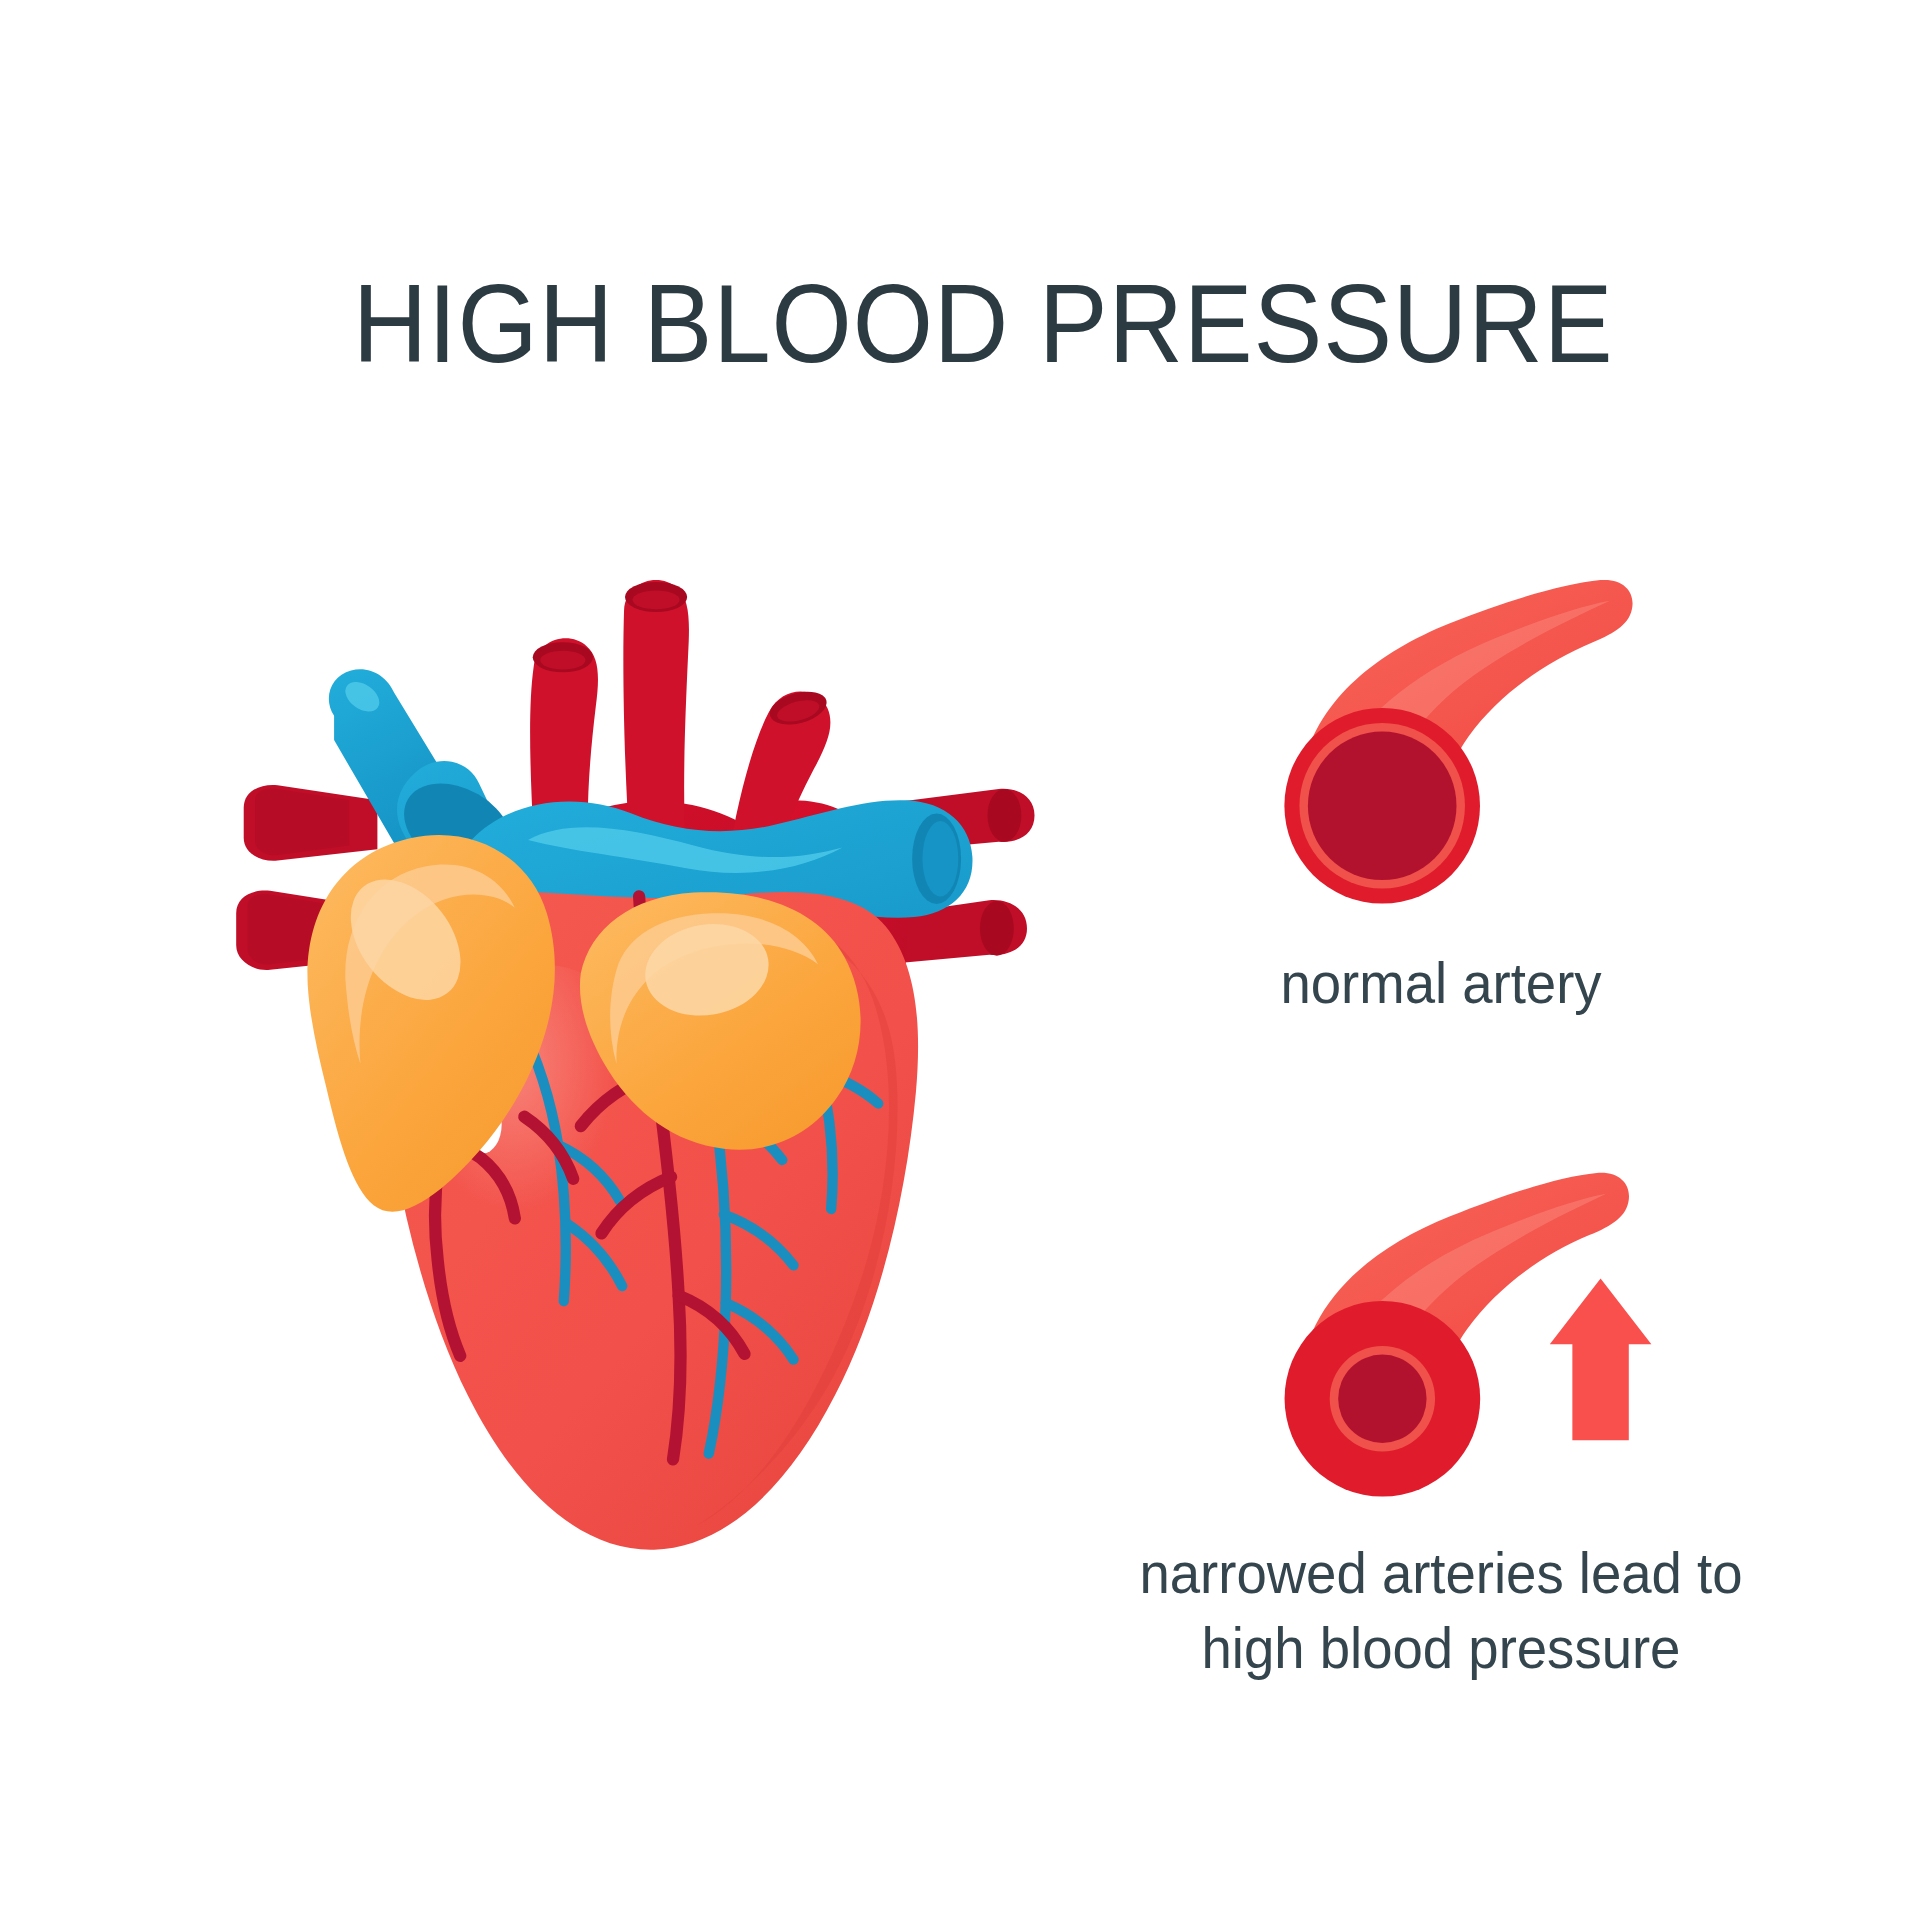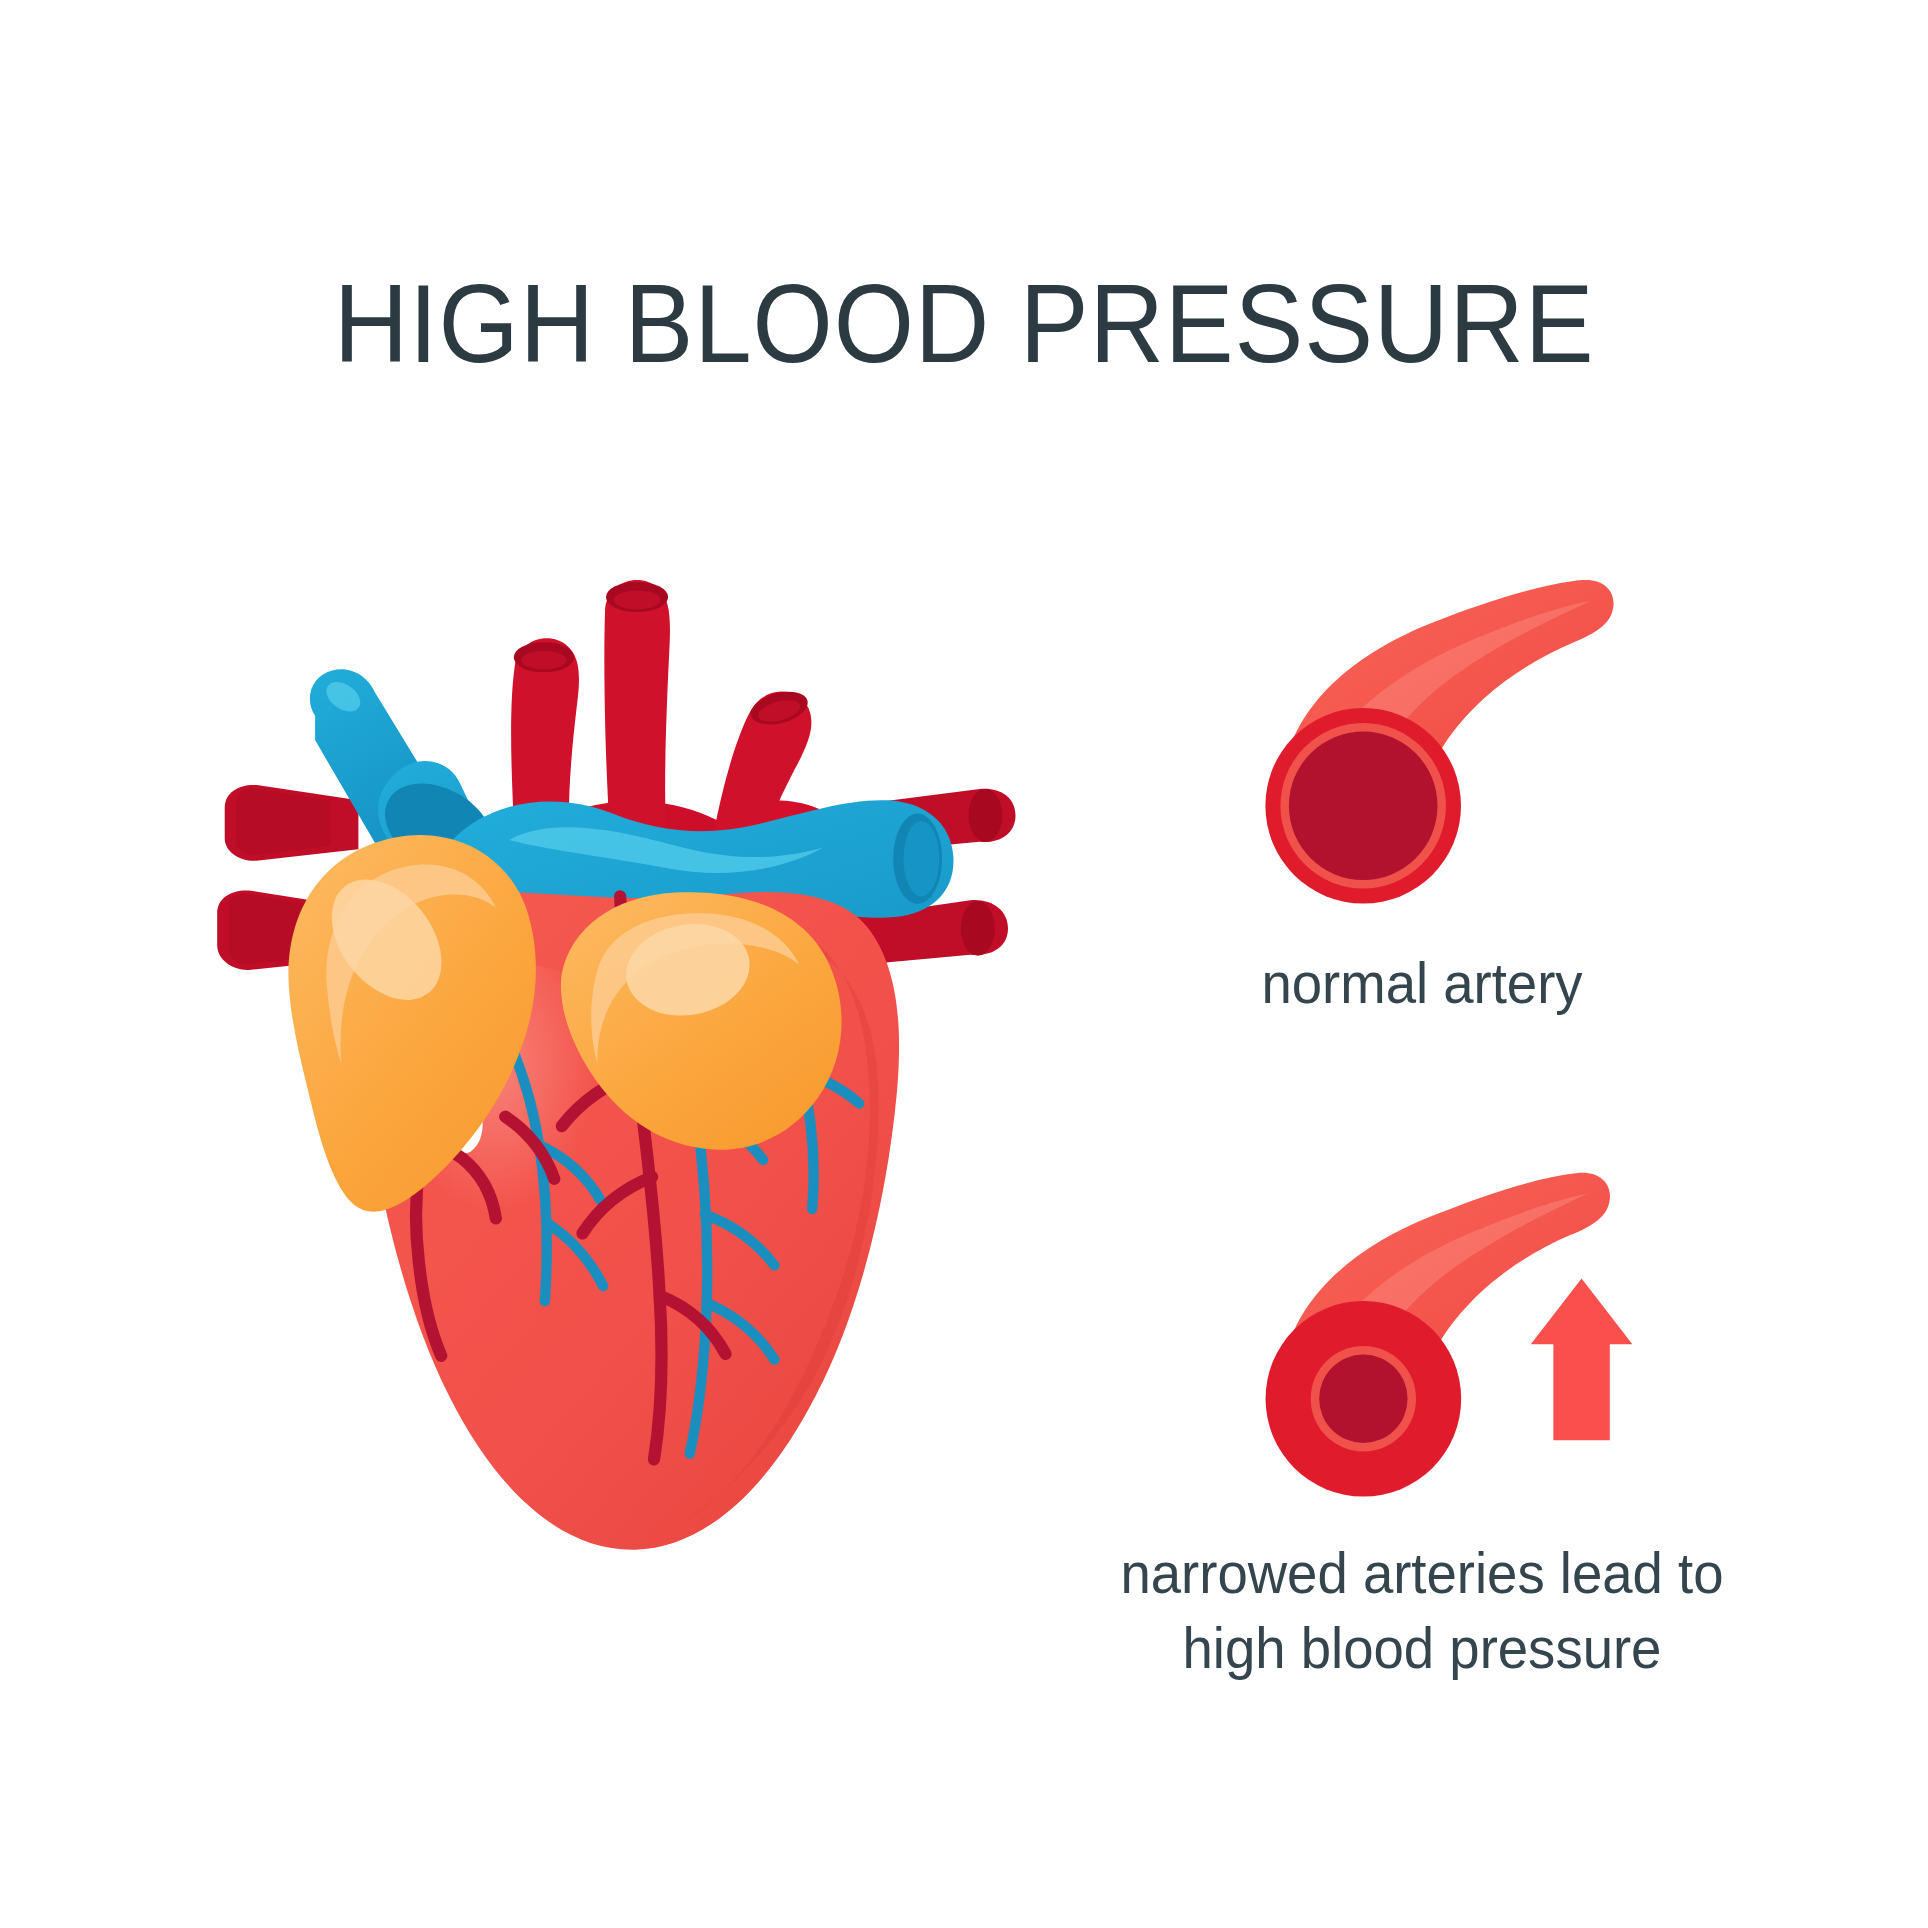--- a/index.html
+++ b/index.html
@@ -10,20 +10,21 @@
   }
   body {
     font-family: "Liberation Sans", "DejaVu Sans", sans-serif;
   }
   #canvas {
     position: relative;
     width: 1860px;
     height: 1928px;
     background: #ffffff;
     overflow: hidden;
+    margin-left: 19px;
   }
 
   
   #title {
     position: absolute;
     left: 0;
     top: 269px;
     width: 1928px;
     text-align: center;
     font-size: 111px;

